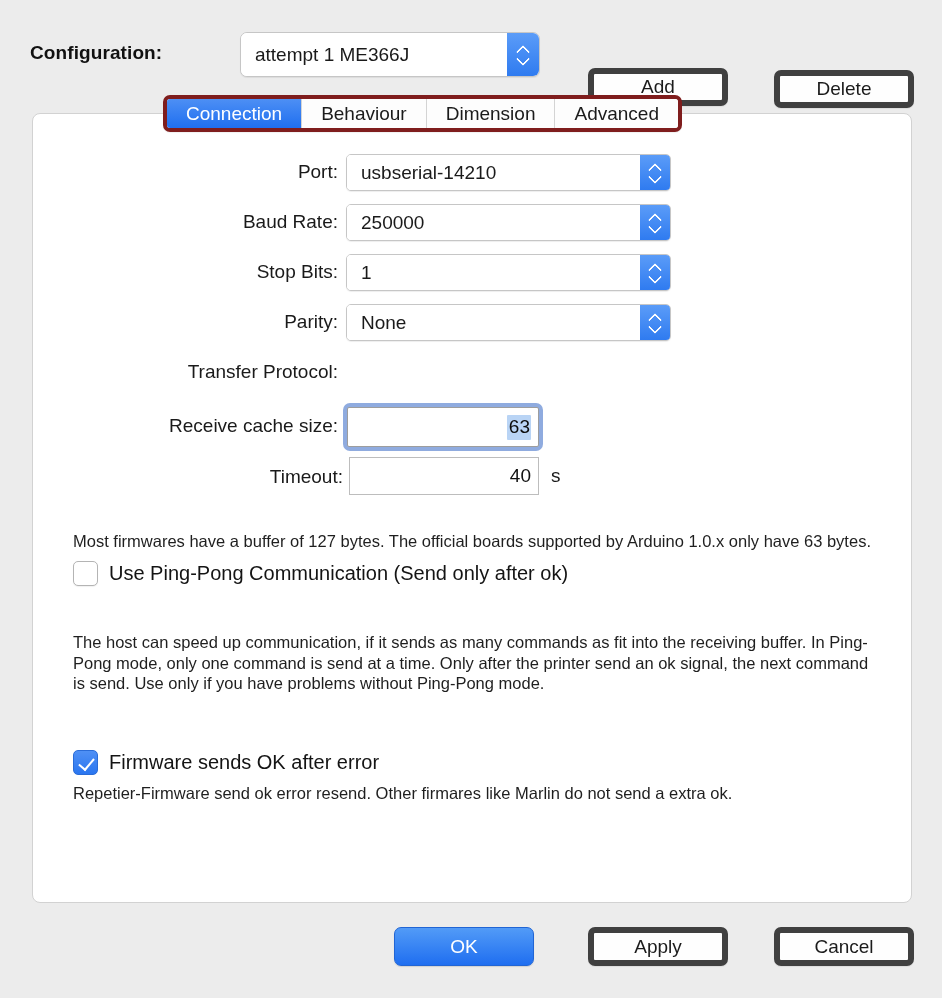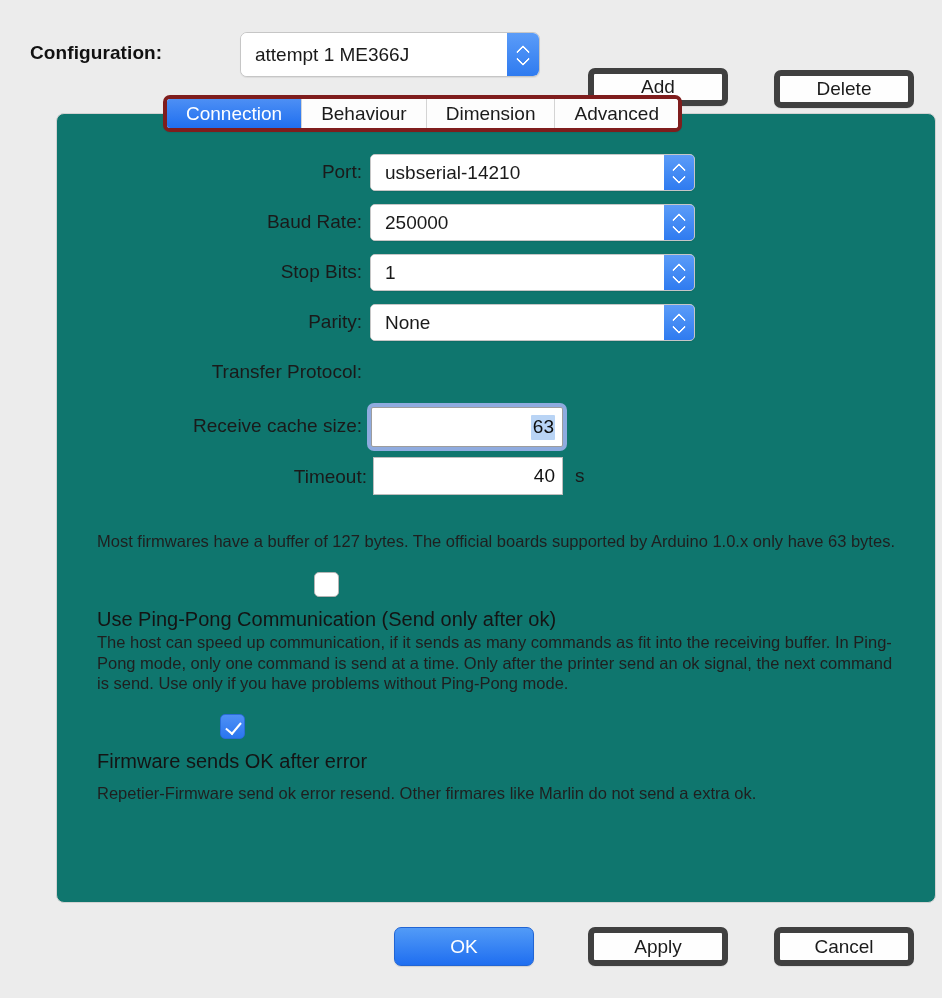--- a/index.html
+++ b/index.html
@@ -136,25 +136,24 @@
   .tab.active {
     background: linear-gradient(to bottom, #4d8ff4 0%, #1f6ff0 100%);
     color: #fff;
   }
 
   
   .panel {
     position: absolute;
     left: 32px; top: 113px;
     width: 880px; height: 790px;
-    background: #0f766e;
+    background: #ffffff;
     border: 1px solid #d2d2d2;
     border-radius: 8px;
     box-sizing: border-box;
-    margin-left: 24px;
   }
 
   .field-row {
     position: absolute;
     left: 0;
     width: 100%;
     height: 40px;
   }
   .field-label {
     position: absolute;
@@ -373,28 +372,28 @@
   <div class="field-row" style="top:343px;">
     <span class="field-label indent">Timeout:</span>
   </div>
   <div class="text-field" id="timeout-field">
     <span>40</span>
   </div>
   <span class="unit-label">s</span>
 
   <div class="help-text" style="top:417px;">Most firmwares have a buffer of 127 bytes. The official boards supported by Arduino 1.0.x only have 63 bytes.</div>
 
-  <div class="check-row" style="top:458px;flex-direction:column;">
+  <div class="check-row" style="top:447px;">
     <span class="checkbox off"></span>
     <span class="check-label">Use Ping-Pong Communication (Send only after ok)</span>
   </div>
 
   <div class="help-text" style="top:518px;">The host can speed up communication, if it sends as many commands as fit into the receiving buffer. In Ping-Pong mode, only one command is send at a time. Only after the printer send an ok signal, the next command is send. Use only if you have problems without Ping-Pong mode.</div>
 
-  <div class="check-row" style="top:600px;flex-direction:column;">
+  <div class="check-row" style="top:636px;">
     <span class="checkbox on"></span>
     <span class="check-label">Firmware sends OK after error</span>
   </div>
 
   <div class="help-text" style="top:669px;">Repetier-Firmware send ok error resend. Other firmares like Marlin do not send a extra ok.</div>
 </div>
 
 <button id="ok-button">OK</button>
 <button class="push-btn" id="apply-button">Apply</button>
 <button class="push-btn" id="cancel-button">Cancel</button>

